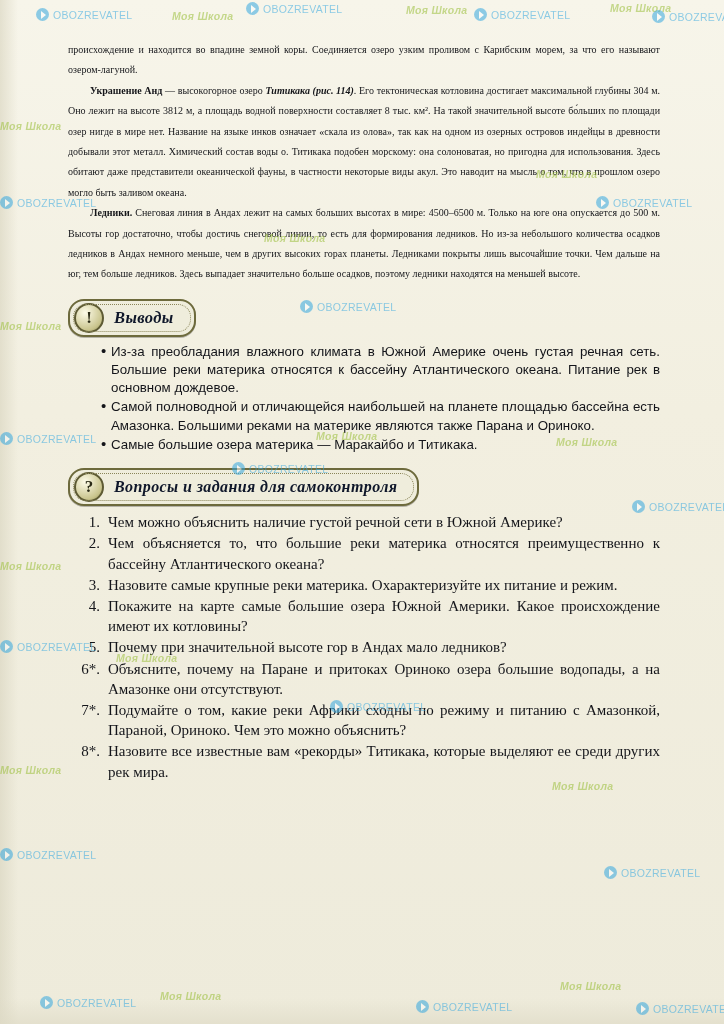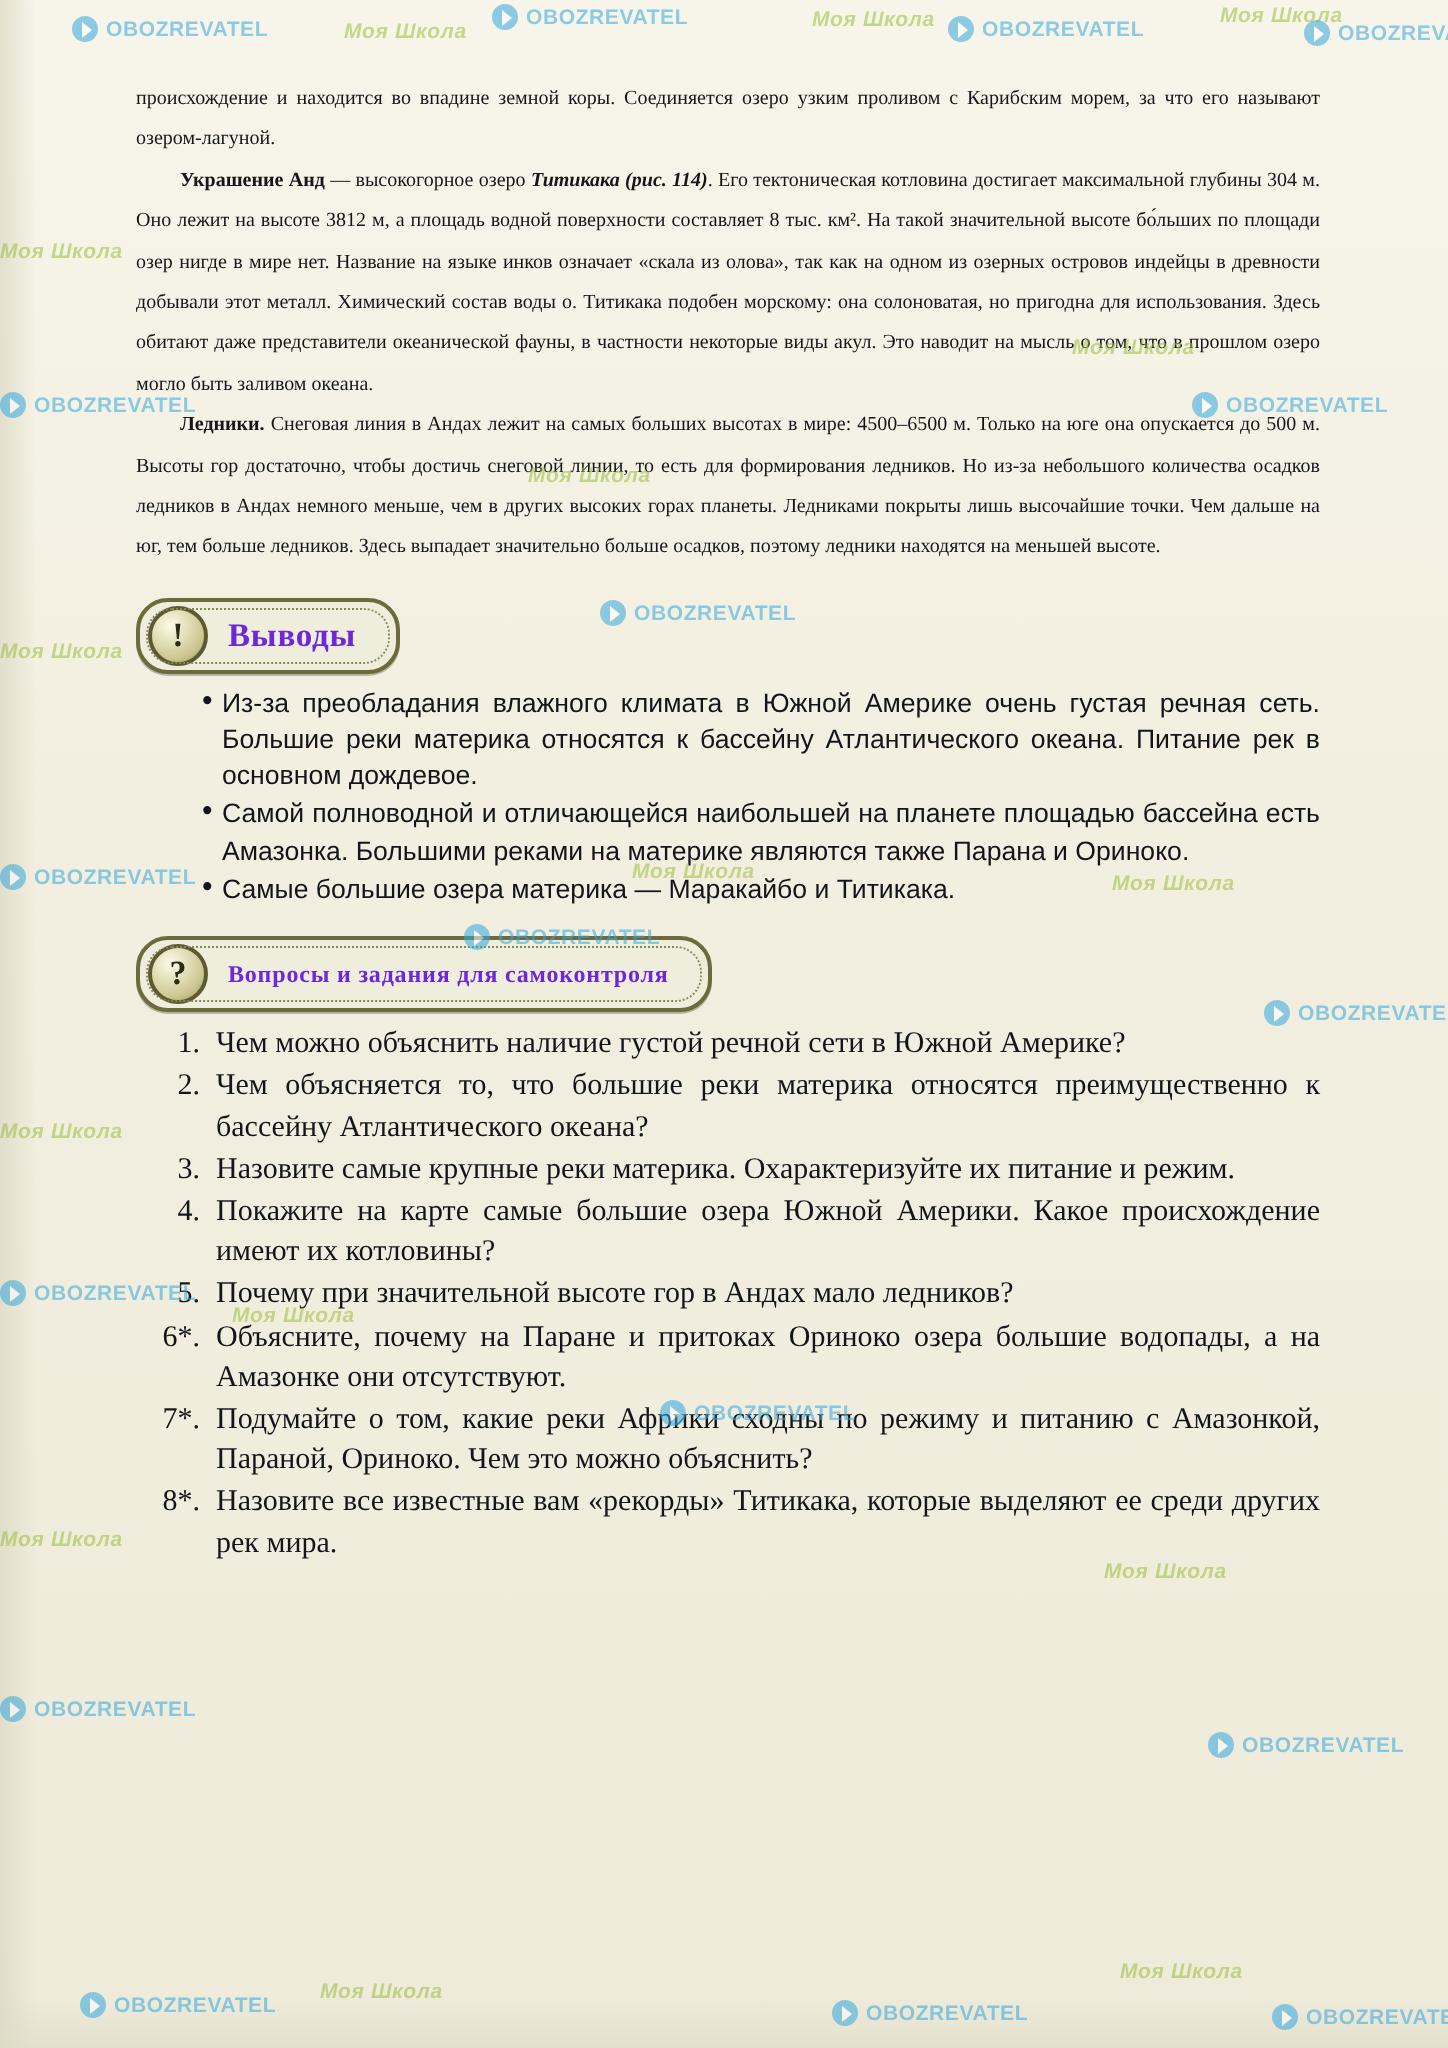--- a/index.html
+++ b/index.html
@@ -90,28 +90,29 @@
     justify-content: center;
     font-family: "Liberation Serif", serif;
     font-weight: bold;
     font-size: 17px;
     color: #2a2a16;
     margin-right: 10px;
     flex: none;
   }
   .banner-title {
     font-family: "Liberation Serif", serif;
+    font-style: italic;
     font-weight: bold;
     font-size: 16.5px;
-    color: #6d28d9;
+    color: #0f172a;
     letter-spacing: .4px;
     white-space: nowrap;
     padding-right: 4px;
   }
-  .banner.wide .banner-title { font-size: 12px; }
+  .banner.wide .banner-title { font-size: 16px; }
 
   
   ul.bullets {
     list-style: none;
     margin: 4px 0 0 0;
     padding: 0 0 0 34px;
   }
   ul.bullets li {
     position: relative;
     font-family: "Liberation Sans", sans-serif;
@@ -197,21 +198,21 @@
     content: "";
     position: absolute;
     left: 4.5px; top: 2.5px;
     width: 0; height: 0;
     border-left: 5px solid #ffffff;
     border-top: 4px solid transparent;
     border-bottom: 4px solid transparent;
   }
   .wm .txt {
     font-size: 10.5px;
-    font-weight: bold;
+    font-weight: normal;
     color: #35a8e0;
     letter-spacing: .3px;
   }
   .wm.school .txt {
     color: #9bbf3b;
     font-style: italic;
     font-weight: bold;
     font-size: 10.5px;
   }
 </style>

